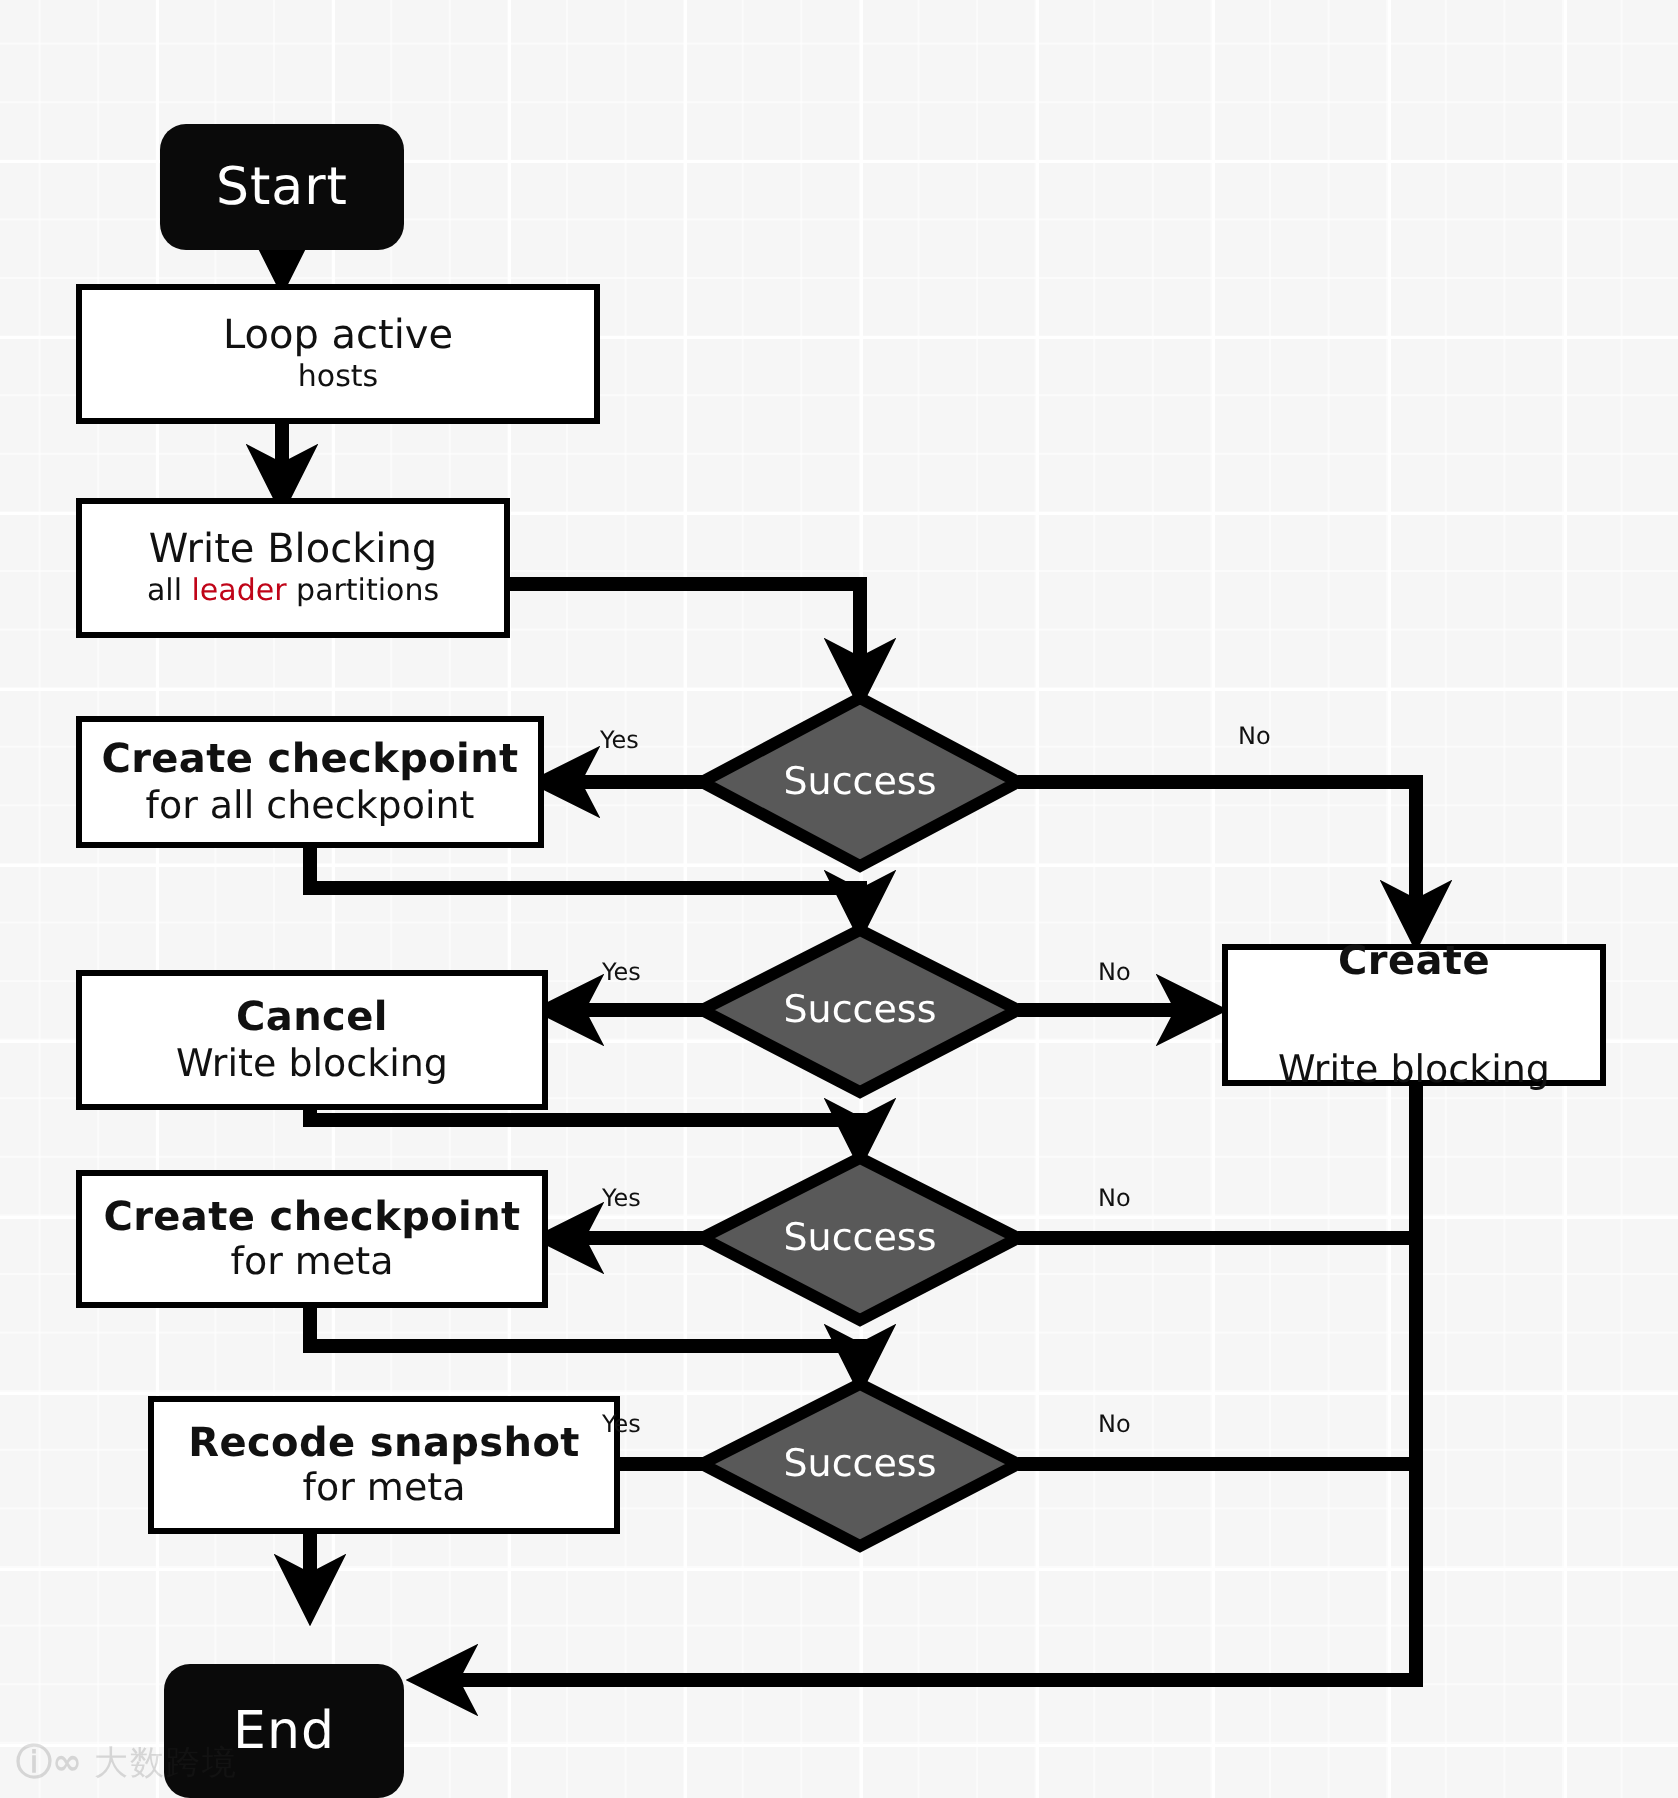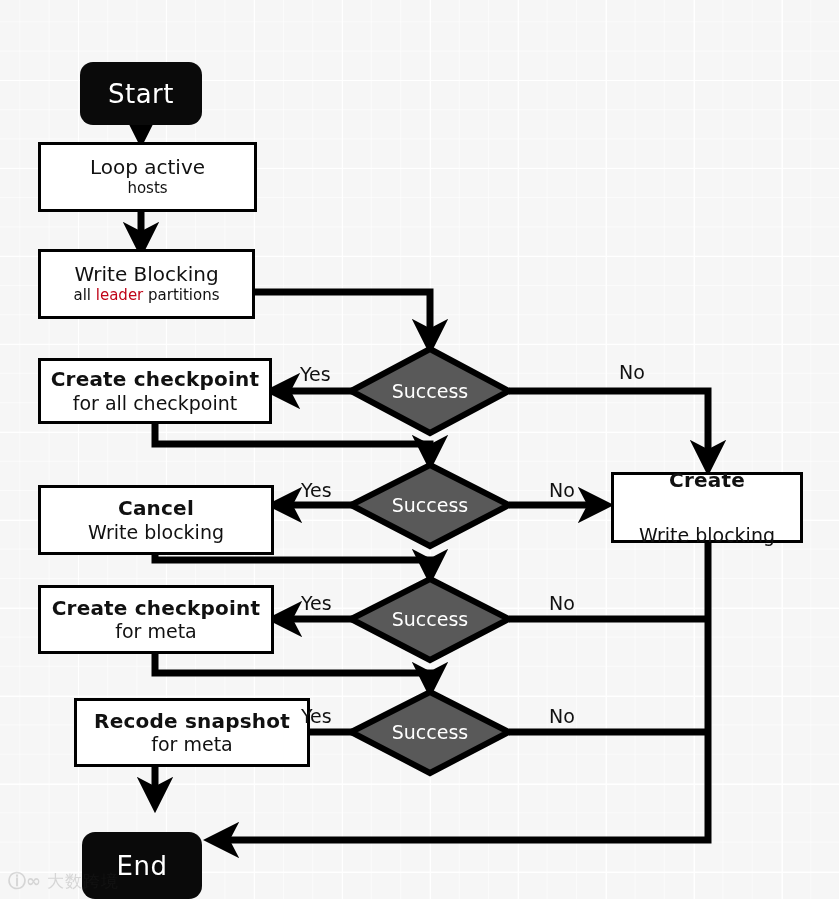--- a/index.html
+++ b/index.html
@@ -74,21 +74,21 @@
     color: #ffffff;
     font-size: 19px;
     pointer-events: none;
   }
   .decision .dlabel {
     position: relative;
     z-index: 3;
   }
   .edge-label {
     position: absolute;
-    font-size: 19px;
+    font-size: 12px;
     color: #111111;
     white-space: nowrap;
   }
   #watermark {
     position: absolute;
     left: 8px;
     top: 869px;
     display: flex;
     align-items: center;
     gap: 6px;
@@ -162,21 +162,21 @@
   </svg>
 
   <div class="terminator" style="left:80px; top:38px; width:122px; height:63px;">
     <span>Start</span>
   </div>
 
   <div class="terminator" style="left:82px; top:808px; width:120px; height:67px;">
     <span>End</span>
   </div>
 
-  <div class="node-box" style="left:38px; top:142px; width:219px; height:70px;">
+  <div class="node-box" style="left:38px; top:142px; width:262px; height:70px;">
     <span class="line1">Loop active</span>
     <span class="line2">hosts</span>
   </div>
 
   <div class="node-box" style="left:38px; top:249px; width:217px; height:70px;">
     <span class="line1">Write Blocking</span>
     <span class="line2"><span>all </span><span class="leader-word">leader</span><span> partitions</span></span>
   </div>
 
   <div class="node-box" style="left:38px; top:358px; width:234px; height:66px;">

